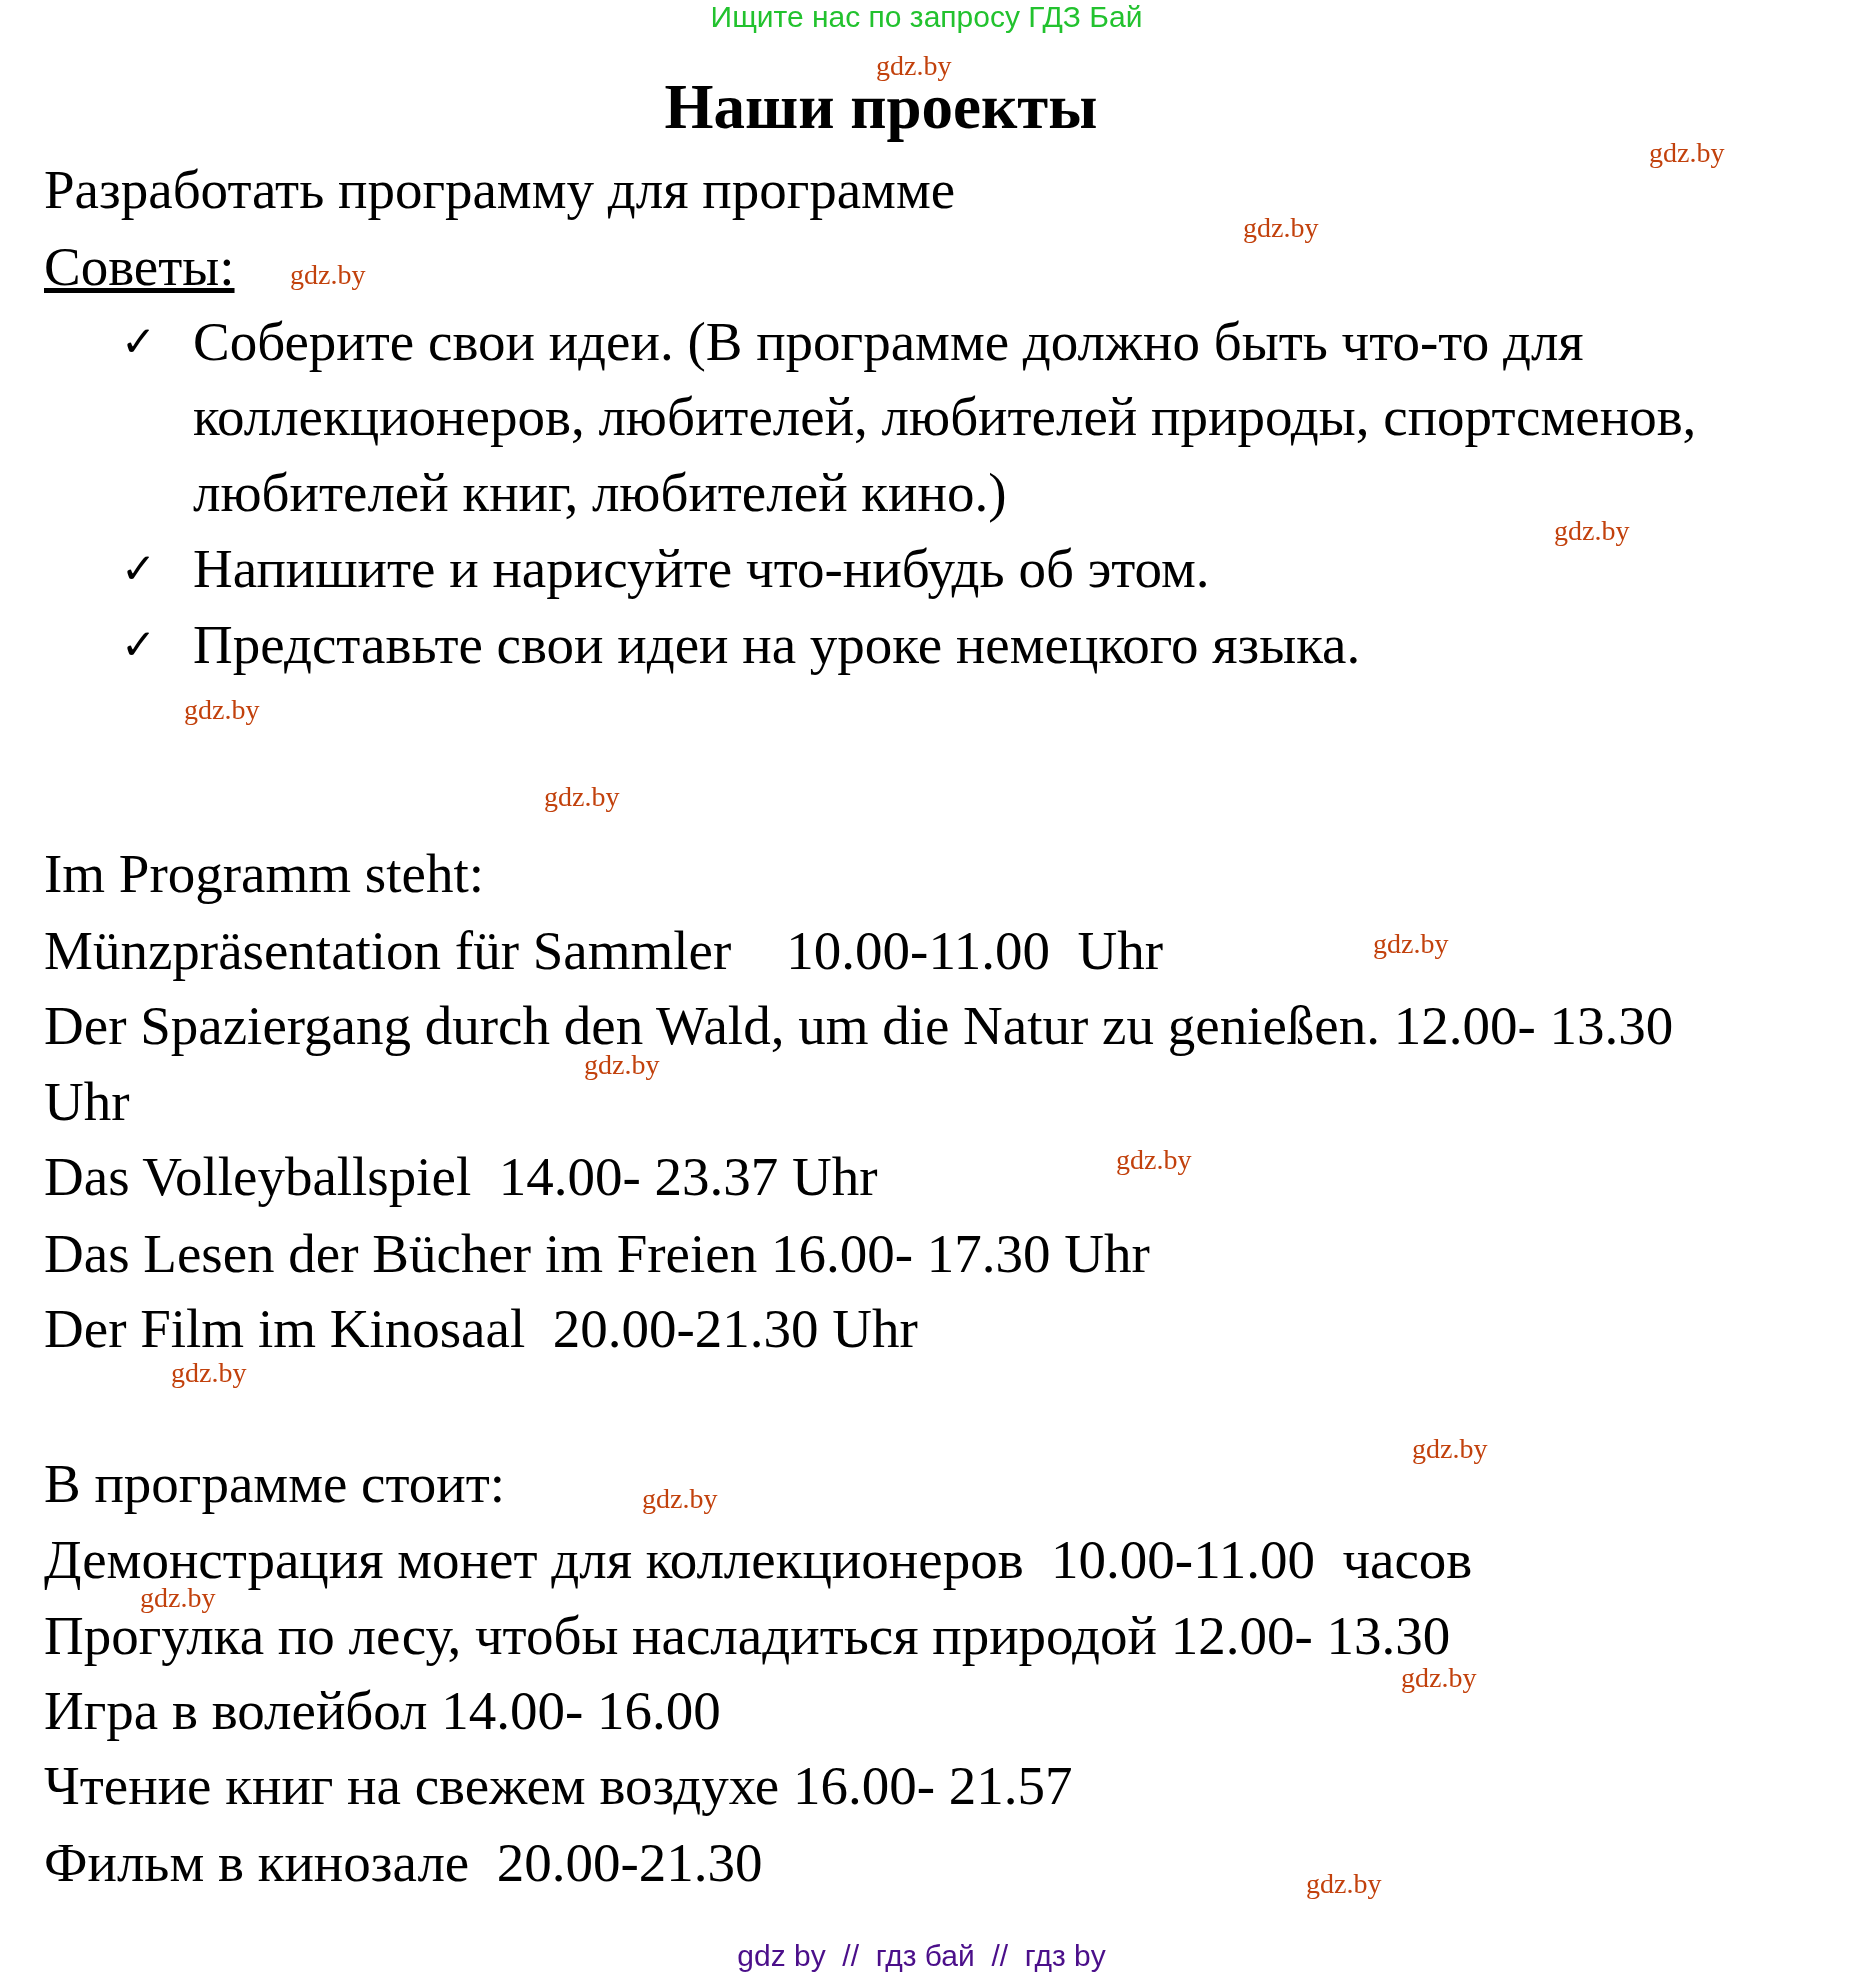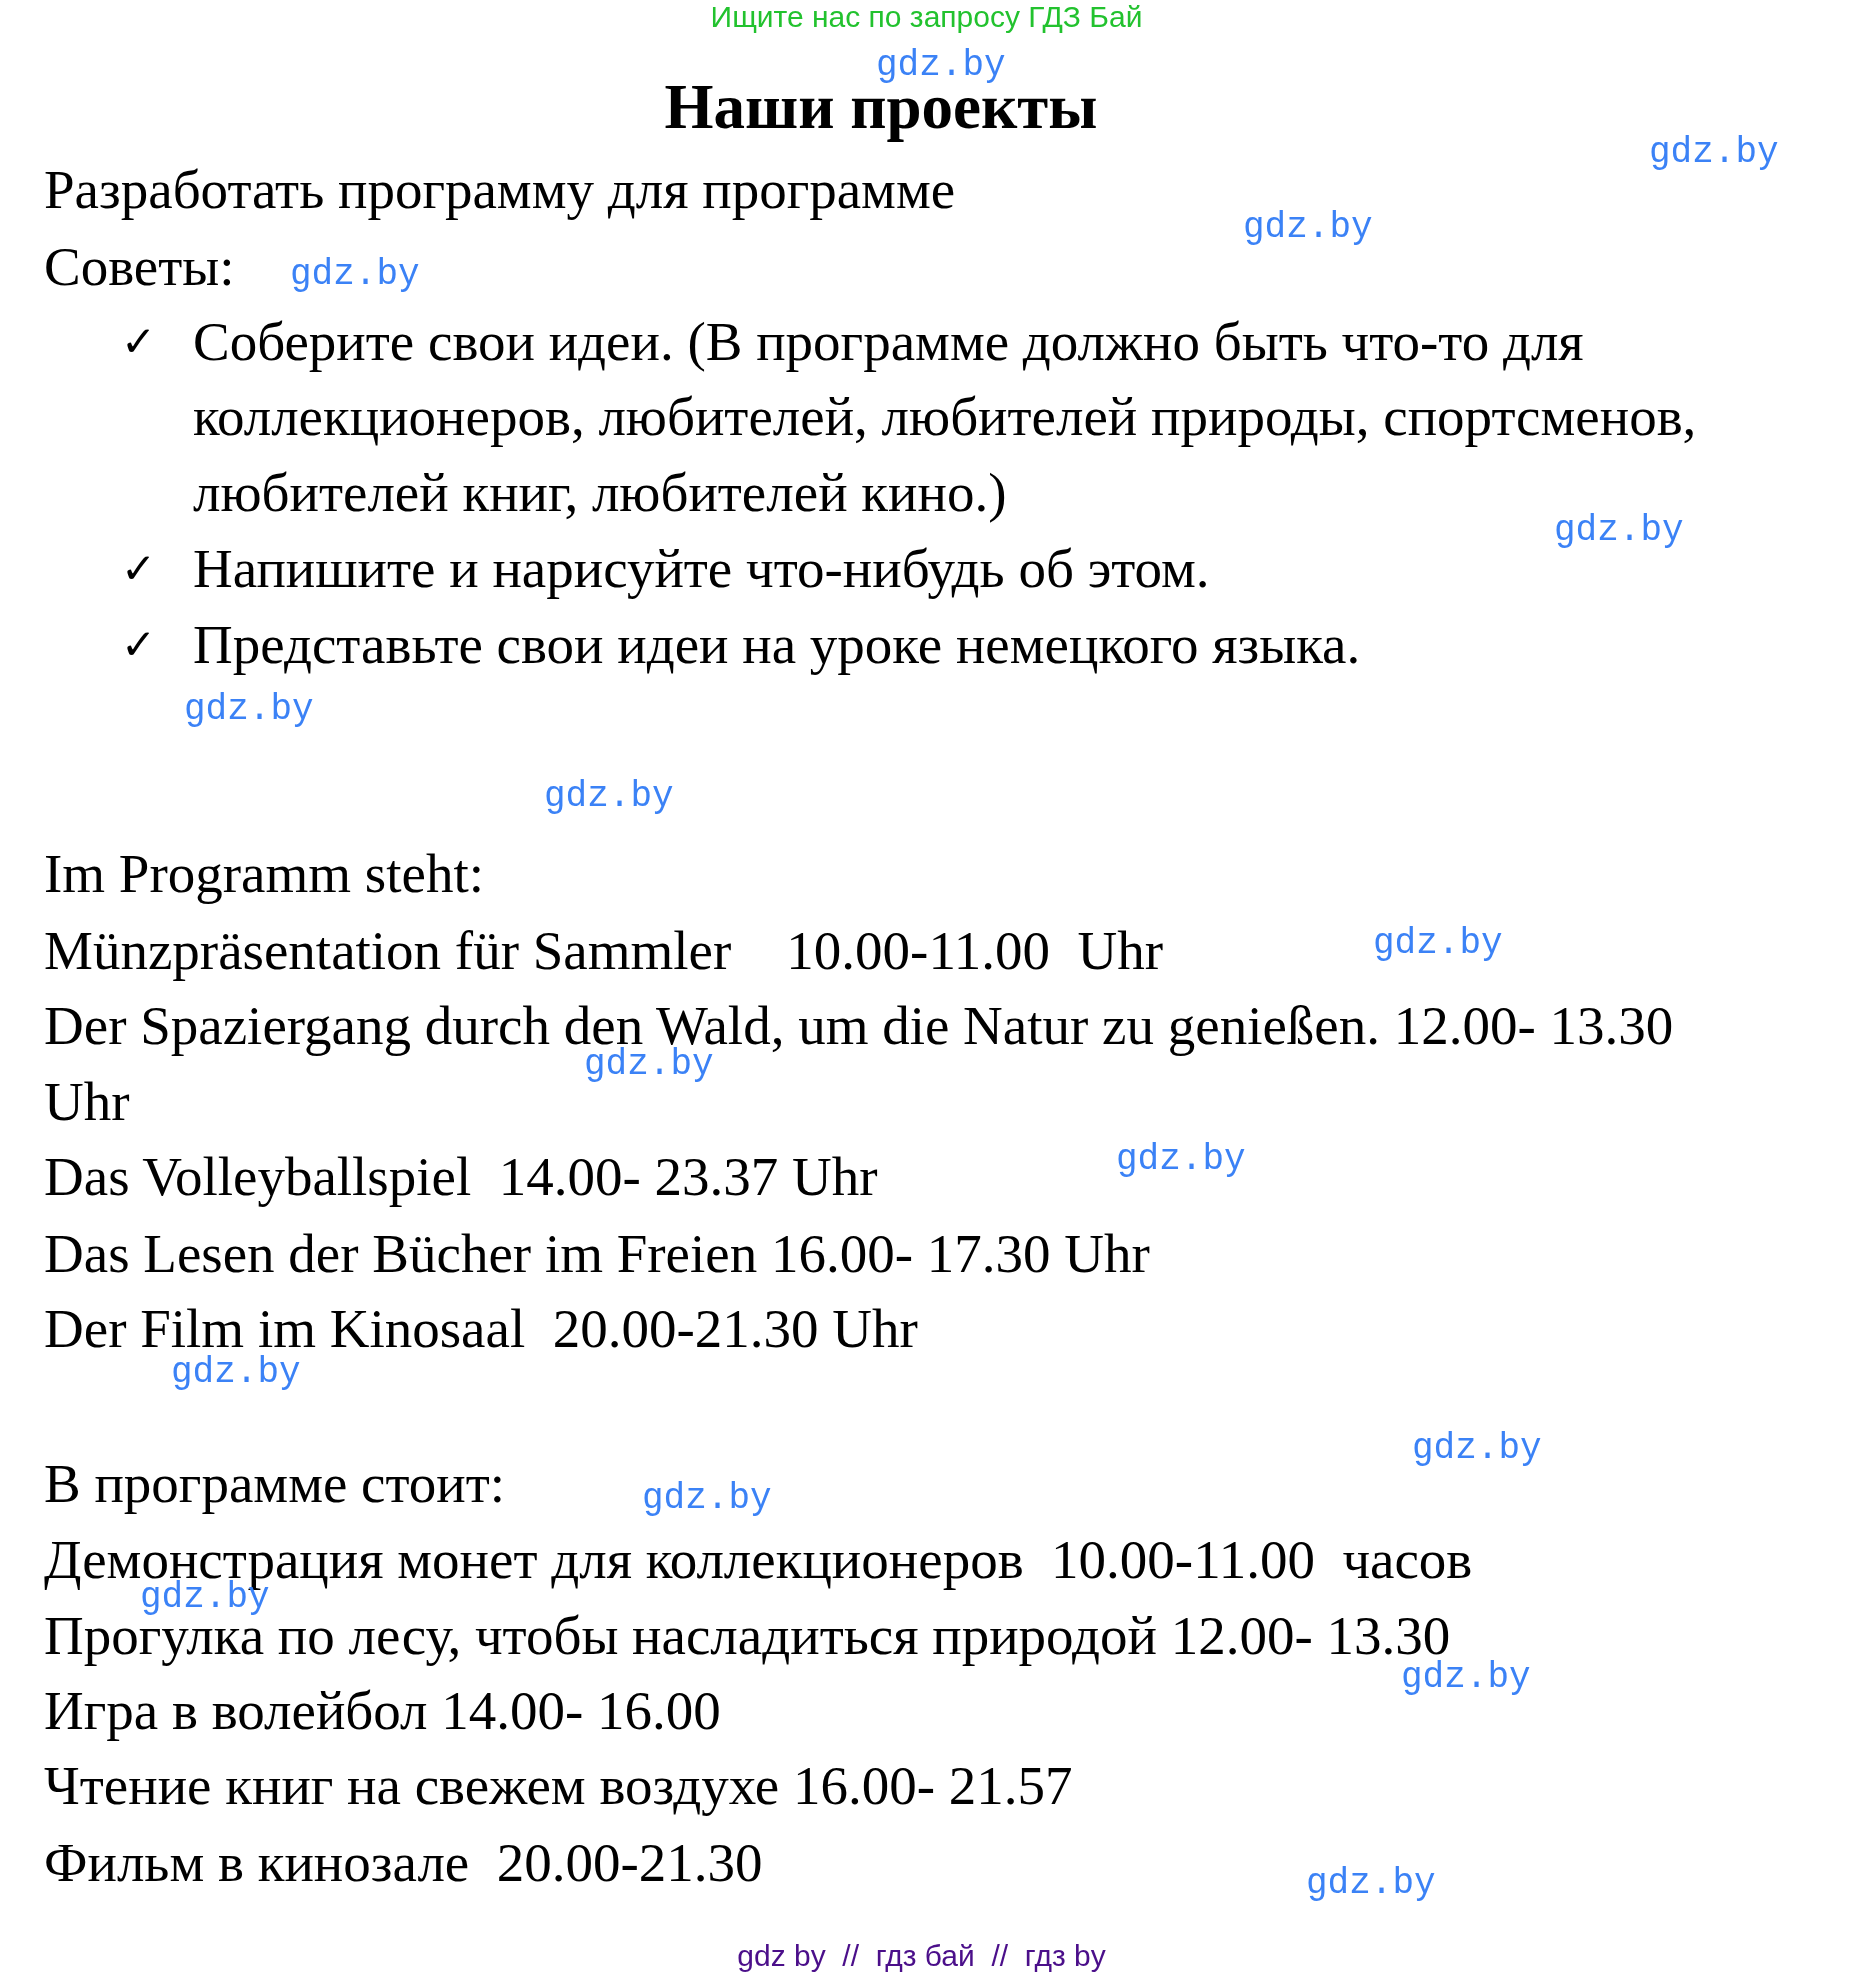--- a/index.html
+++ b/index.html
@@ -15,37 +15,37 @@
     font-family: "Liberation Serif", serif; font-size: 63px; font-weight: bold; line-height: 69px;
     color: #000;
   }
   .line {
     font-family: "Liberation Serif", serif; font-size: 55px; line-height: 63px; color: #000;
   }
   .check {
     font-family: "DejaVu Sans", sans-serif; font-size: 42px; line-height: 63px; color: #000;
   }
   .wm {
-    font-family: Liberation Mono, monospace; font-size: 36px; line-height: 32px; color: #3b82f6;
+    font-family: Liberation Serif, serif; font-size: 28px; line-height: 32px; color: #c2410c;
   }
   .footer {
     left: 0; width: 1843px; text-align: center; top: 1938px;
     font-family: "Liberation Sans", sans-serif; font-size: 30px; line-height: 36px;
     color: #4b0f8a;
   }
 </style>
 </head>
 <body>
 
 <div class="abs top-banner">Ищите нас по запросу ГДЗ Бай</div>
 
 <div class="abs title">Наши проекты</div>
 
 <div class="abs line" style="left:44px; top:158px;">Разработать программу для программе</div>
-<div class="abs line" style="left:44px; top:235px;">Советы:</div>
+<div class="abs line" style="left:44px; top:235px;text-decoration:underline;">Советы:</div>
 
 <div class="abs check" style="left:121px; top:310px;">✓</div>
 <div class="abs line" style="left:193px; top:310px;">Соберите свои идеи. (В программе должно быть что-то для</div>
 <div class="abs line" style="left:193px; top:385px;">коллекционеров, любителей, любителей природы, спортсменов,</div>
 <div class="abs line" style="left:193px; top:461px;">любителей книг, любителей кино.)</div>
 
 <div class="abs check" style="left:121px; top:537px;">✓</div>
 <div class="abs line" style="left:193px; top:537px;">Напишите и нарисуйте что-нибудь об этом.</div>
 
 <div class="abs check" style="left:121px; top:613px;">✓</div>

